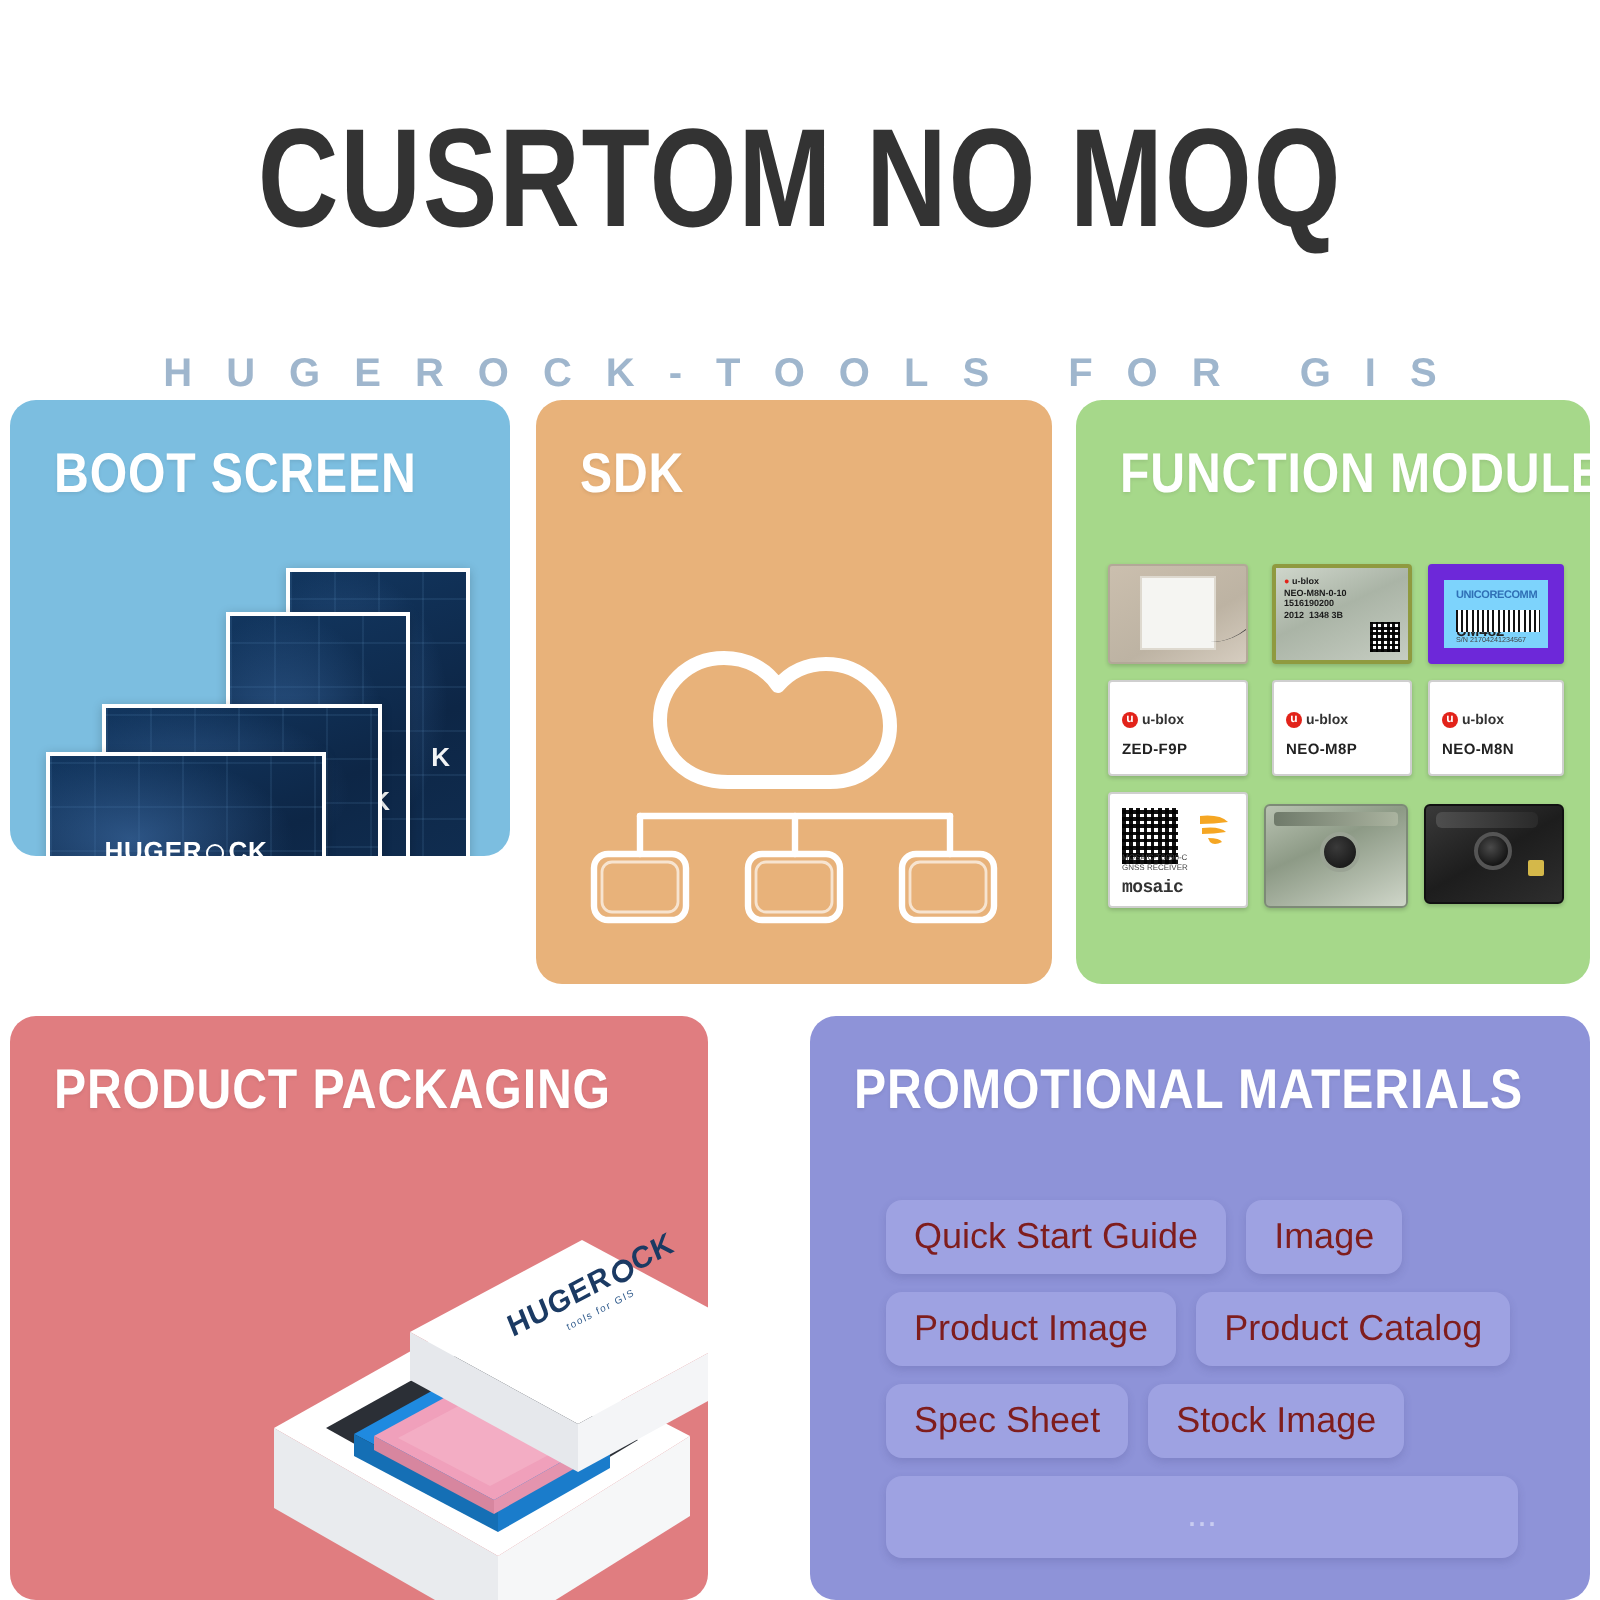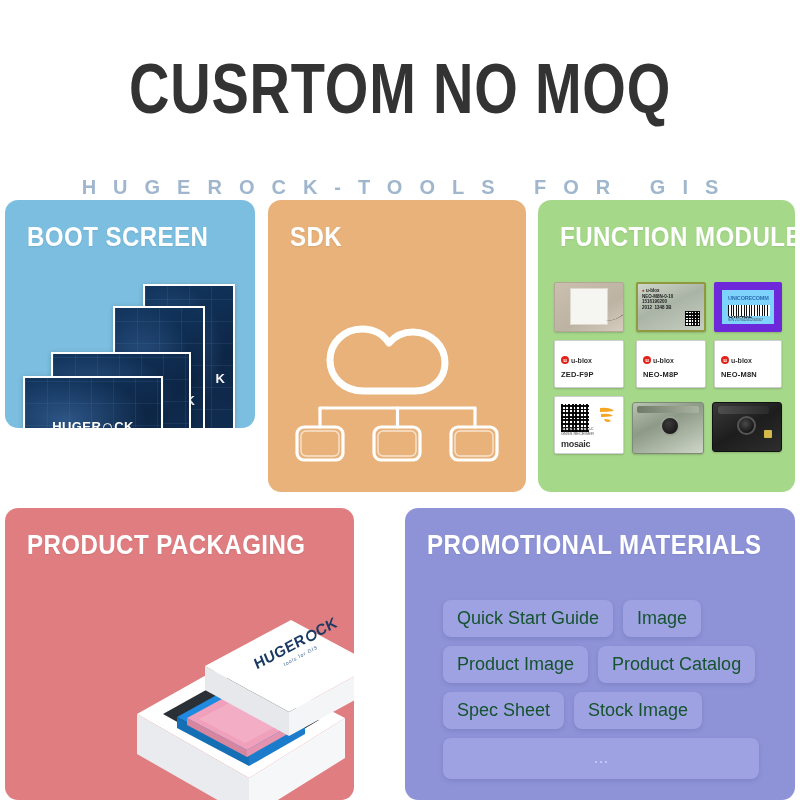--- a/index.html
+++ b/index.html
@@ -155,21 +155,21 @@
       repeating-linear-gradient(90deg,#111 0 1.8px,#fff 1.8px 3.6px);
     background-blend-mode: multiply;
   }
   .mod-card .fan { position: absolute; right: 7px; top: 9px; }
   .mod-card .code {
     position: absolute; left: 6px; bottom: 17px;
     font-size: 4px; line-height: 5px; color: #444;
   }
   .mod-card .mosaic {
     position: absolute; left: 6px; bottom: 4px;
-    font-size: 9px; font-weight: 700; color: #333; letter-spacing: -0.3px;
+    font-size: 9px; font-weight: 700; color: #333; letter-spacing: -0.3px; font-family: Liberation Mono, monospace;
   }
   .mod-ant {
     background: linear-gradient(150deg,#cbbfae 0%,#bdb3a3 60%,#d6cdc0 100%);
     border: 1px solid #b3a898;
   }
   .mod-ant .patch {
     position: absolute; left: 22%; top: 10%; width: 56%; height: 78%;
     background: #f5f5f2; border: 1px solid #ded9cf;
   }
   .mod-ant .wire {
@@ -230,21 +230,21 @@
   
   .pack-art { position: absolute; left: 60px; top: 70px; width: 320px; height: 222px; }
 
   
   .tag-wrap {
     position: absolute; left: 38px; top: 92px; width: 316px;
     display: flex; flex-wrap: wrap; gap: 9px 10px;
   }
   .tag {
     background: #9ea2e2;
-    color: #14532d;
+    color: #7f1d1d;
     border-radius: 8px;
     font-size: 18px;
     line-height: 20px;
     padding: 8px 14px 9px;
     white-space: nowrap;
     box-shadow: 0 2px 4px rgba(60,60,120,0.18);
   }
   .tag.wide { width: 100%; text-align: center; padding: 9px 14px 12px; color: #c9cdf0; }
 </style>
 </head>

